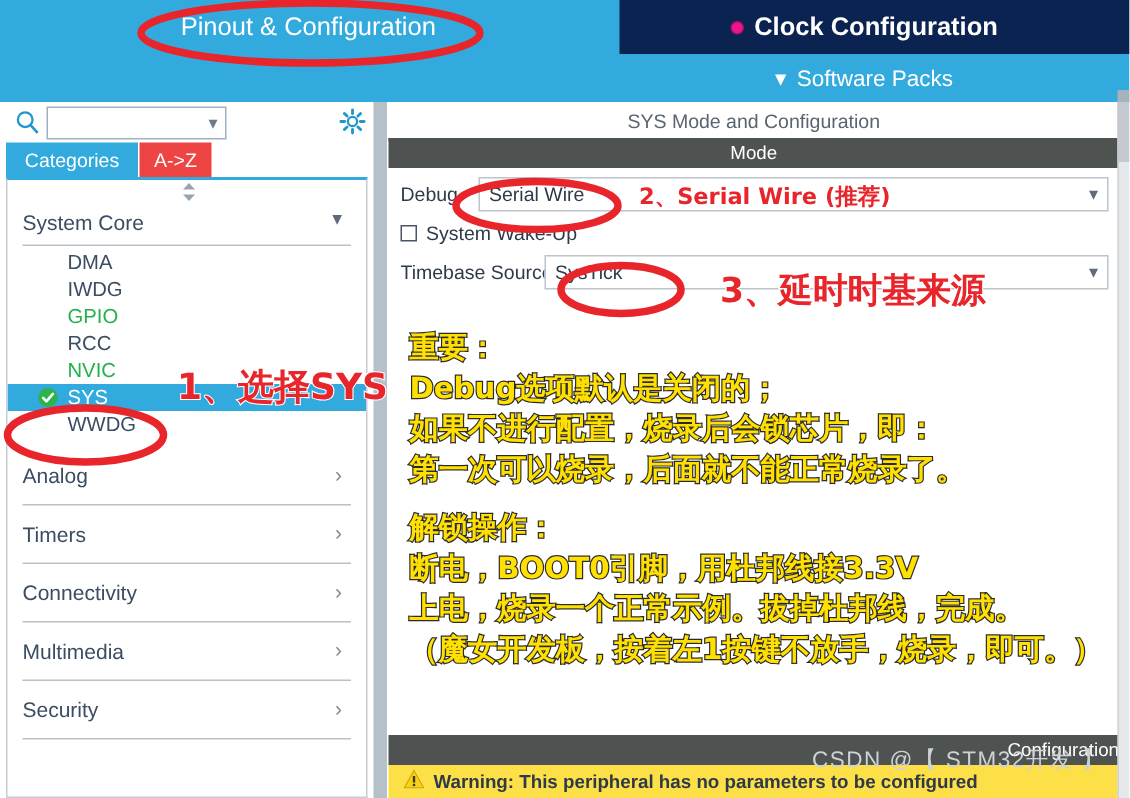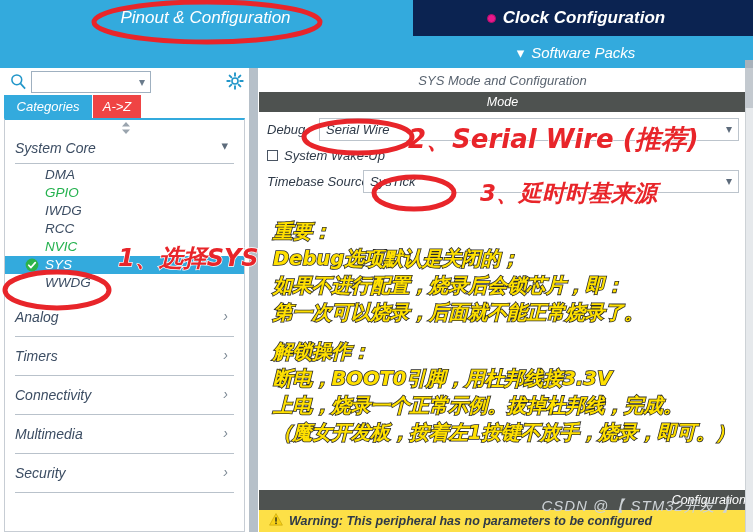--- a/index.html
+++ b/index.html
@@ -2,21 +2,21 @@
 <html><head>
 <meta charset="utf-8">
 <style>
   * { box-sizing: border-box; margin: 0; padding: 0; }
   html, body {
     width: 753px; height: 532px;
     overflow: hidden;
     background: #ffffff;
     font-family: "Liberation Sans", "DejaVu Sans", sans-serif;
   }
-  #app { position: relative; width: 662px; height: 532px; font-style: italic; }
+  #app { position: relative; width: 662px; height: 532px; }
 
   
   .topbar {
     position: absolute; left: 0; top: 0; width: 753px; height: 68px;
     background: #33aadd;
   }
   .tab-pinout {
     position: absolute; left: 0; top: 0; width: 411px; height: 36px;
     display: flex; align-items: center; justify-content: center;
     color: #ffffff; font-size: 17px;
@@ -185,21 +185,21 @@
   
   .red-anno {
     position: absolute;
     font-family: "DejaVu Sans", "Liberation Sans", sans-serif;
     font-weight: bold; color: #e8252a;
     -webkit-text-stroke: 1.4px #ffffff;
     paint-order: stroke fill;
     white-space: nowrap;
   }
   .anno-1 { left: 118px; top: 242px; font-size: 24px; }
-  .anno-2 { left: 408px; top: 122px; font-size: 26px; }
+  .anno-2 { left: 426px; top: 122px; font-size: 15px; }
   .anno-3 { left: 480px; top: 178px; font-size: 23px; }
 
   svg.ellipse-ov { position: absolute; overflow: visible; pointer-events: none; }
 
   
   .config-bar {
     position: absolute; left: 0; top: 422px; width: 487px; height: 20px;
     background: #4e5250; color: #ffffff; font-size: 12.5px;
     display: flex; align-items: center; justify-content: flex-end;
   }
@@ -297,25 +297,25 @@
 
       <svg class="scroll-arrows" viewBox="0 0 16 16">
         <polygon points="8,2 12,6.4 4,6.4" fill="#9aa4ae"></polygon>
         <polygon points="8,14 12,9.6 4,9.6" fill="#9aa4ae"></polygon>
       </svg>
 
       <div class="peripheral-list">
         <div class="periph">
           <span>DMA</span>
         </div>
+        <div class="periph">
+          <span>IWDG</span>
+        </div>
         <div class="periph green">
           <span>GPIO</span>
-        </div>
-        <div class="periph">
-          <span>IWDG</span>
         </div>
         <div class="periph">
           <span>RCC</span>
         </div>
         <div class="periph green">
           <span>NVIC</span>
         </div>
         <div class="periph sel">
           <svg class="chk" viewBox="0 0 16 16">
             <circle cx="8" cy="8" r="7.3" fill="#2cb34a"></circle>

